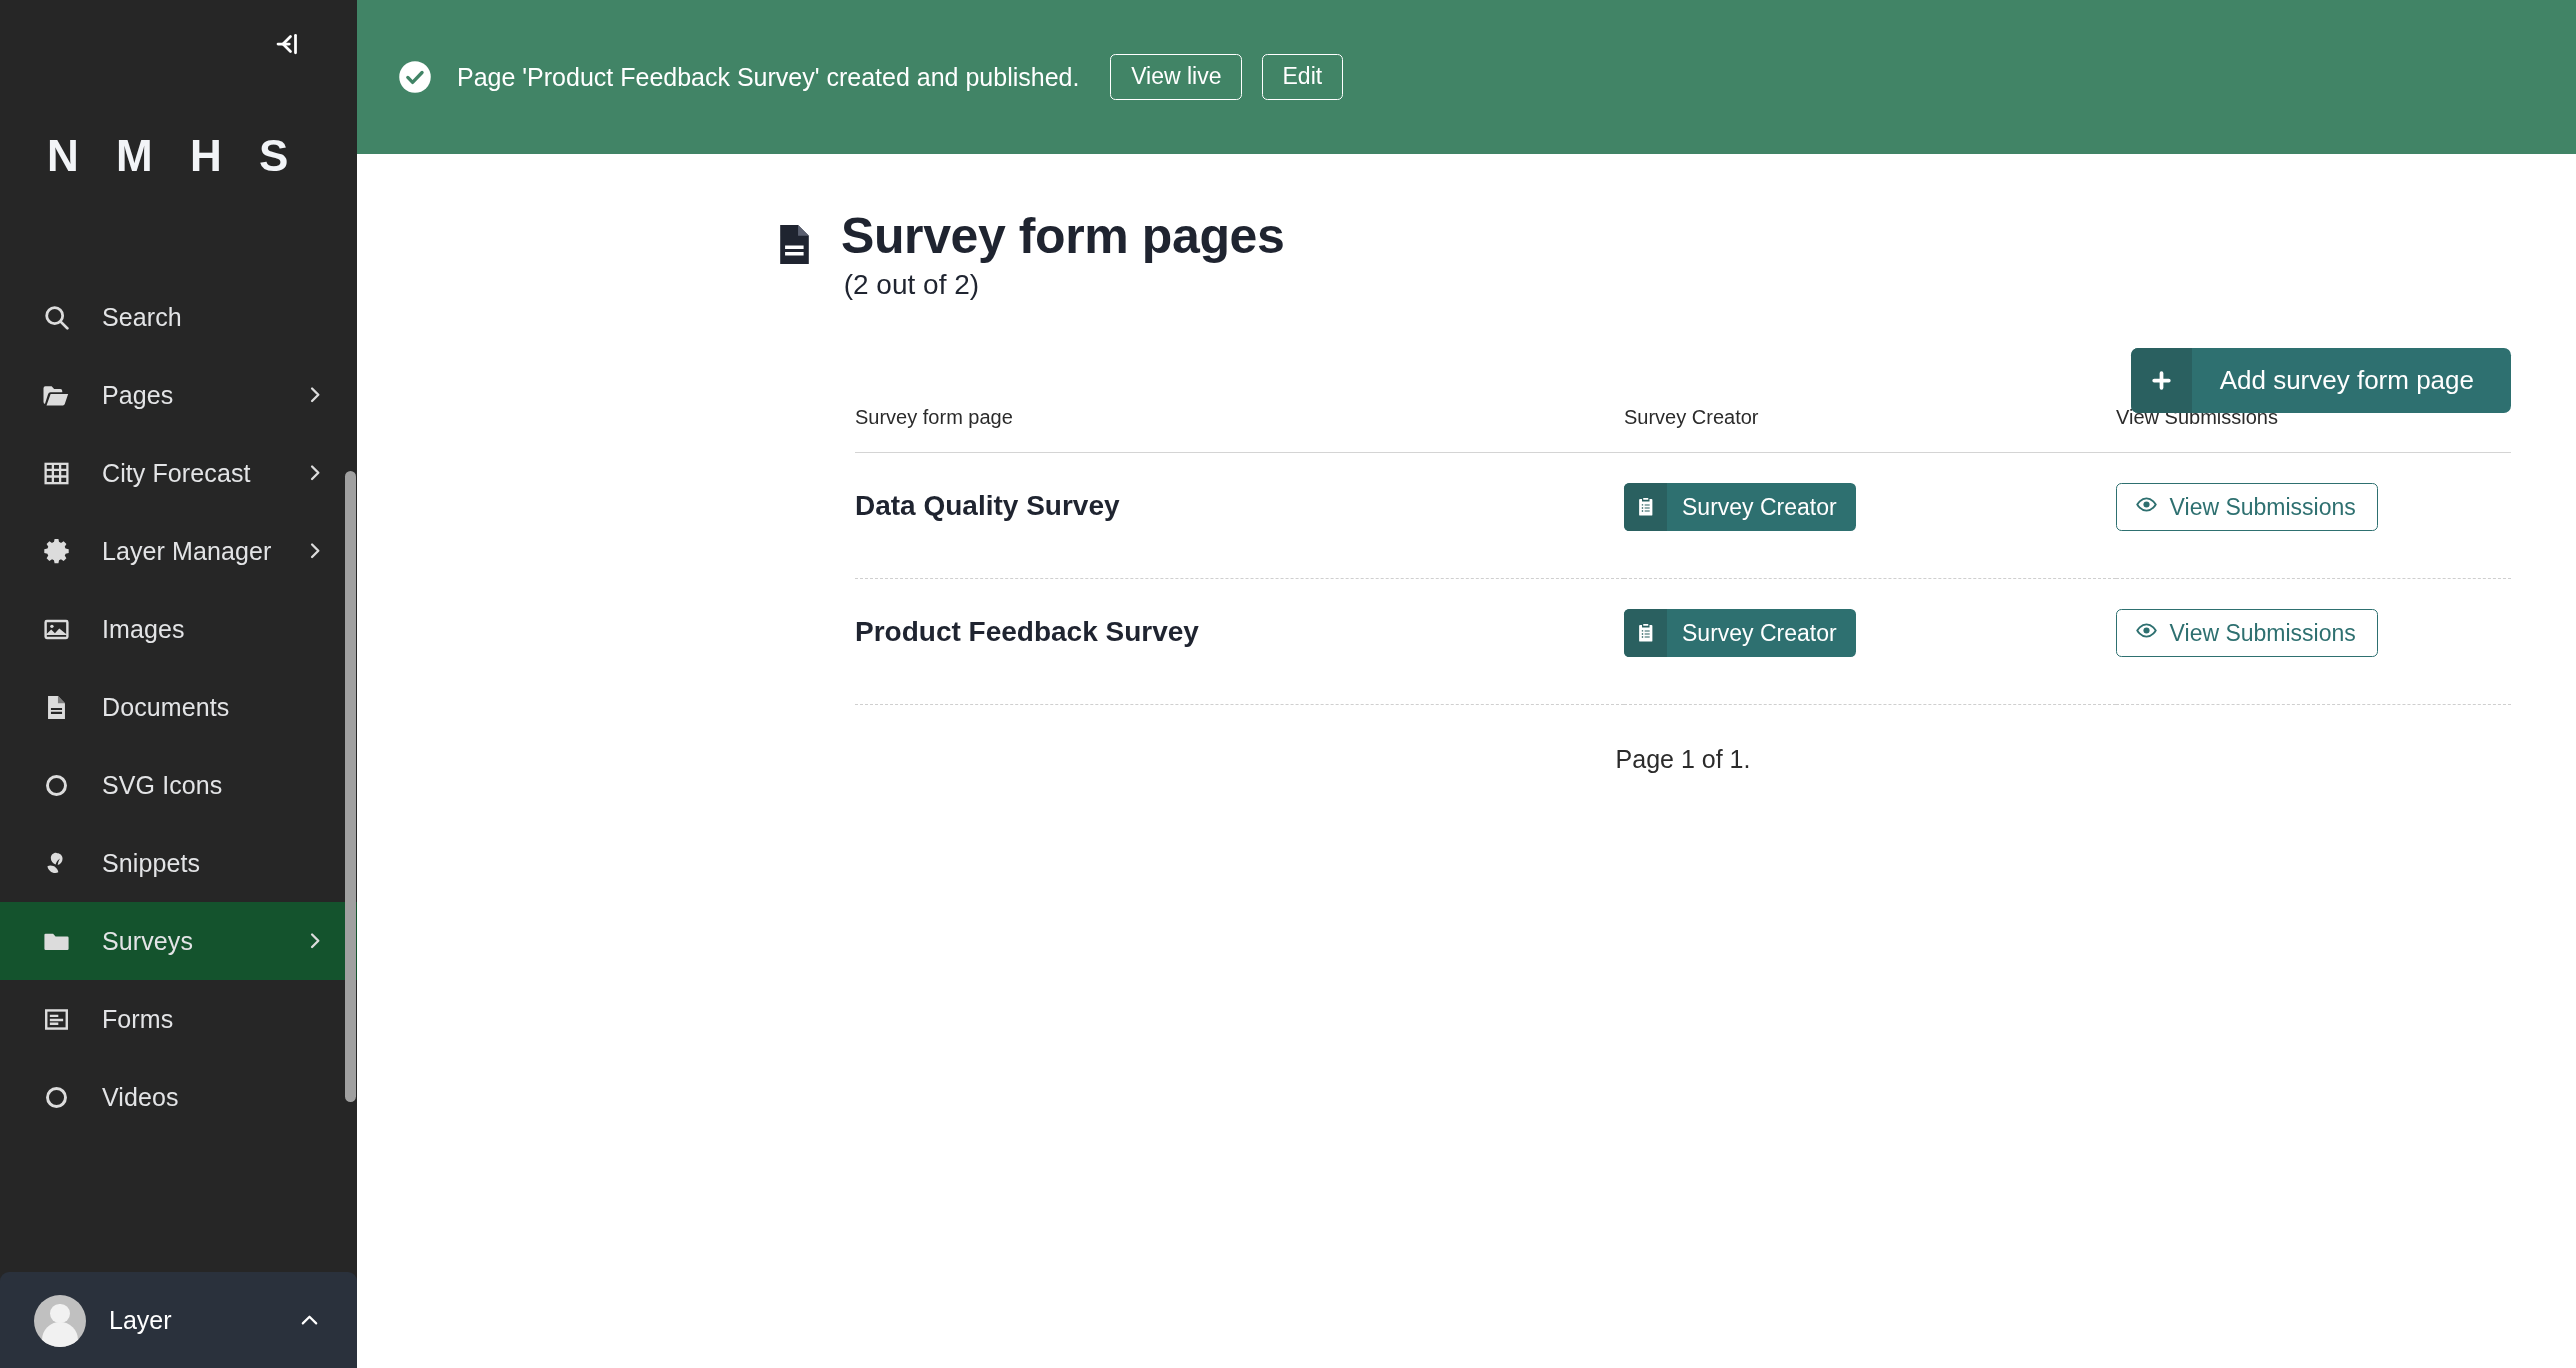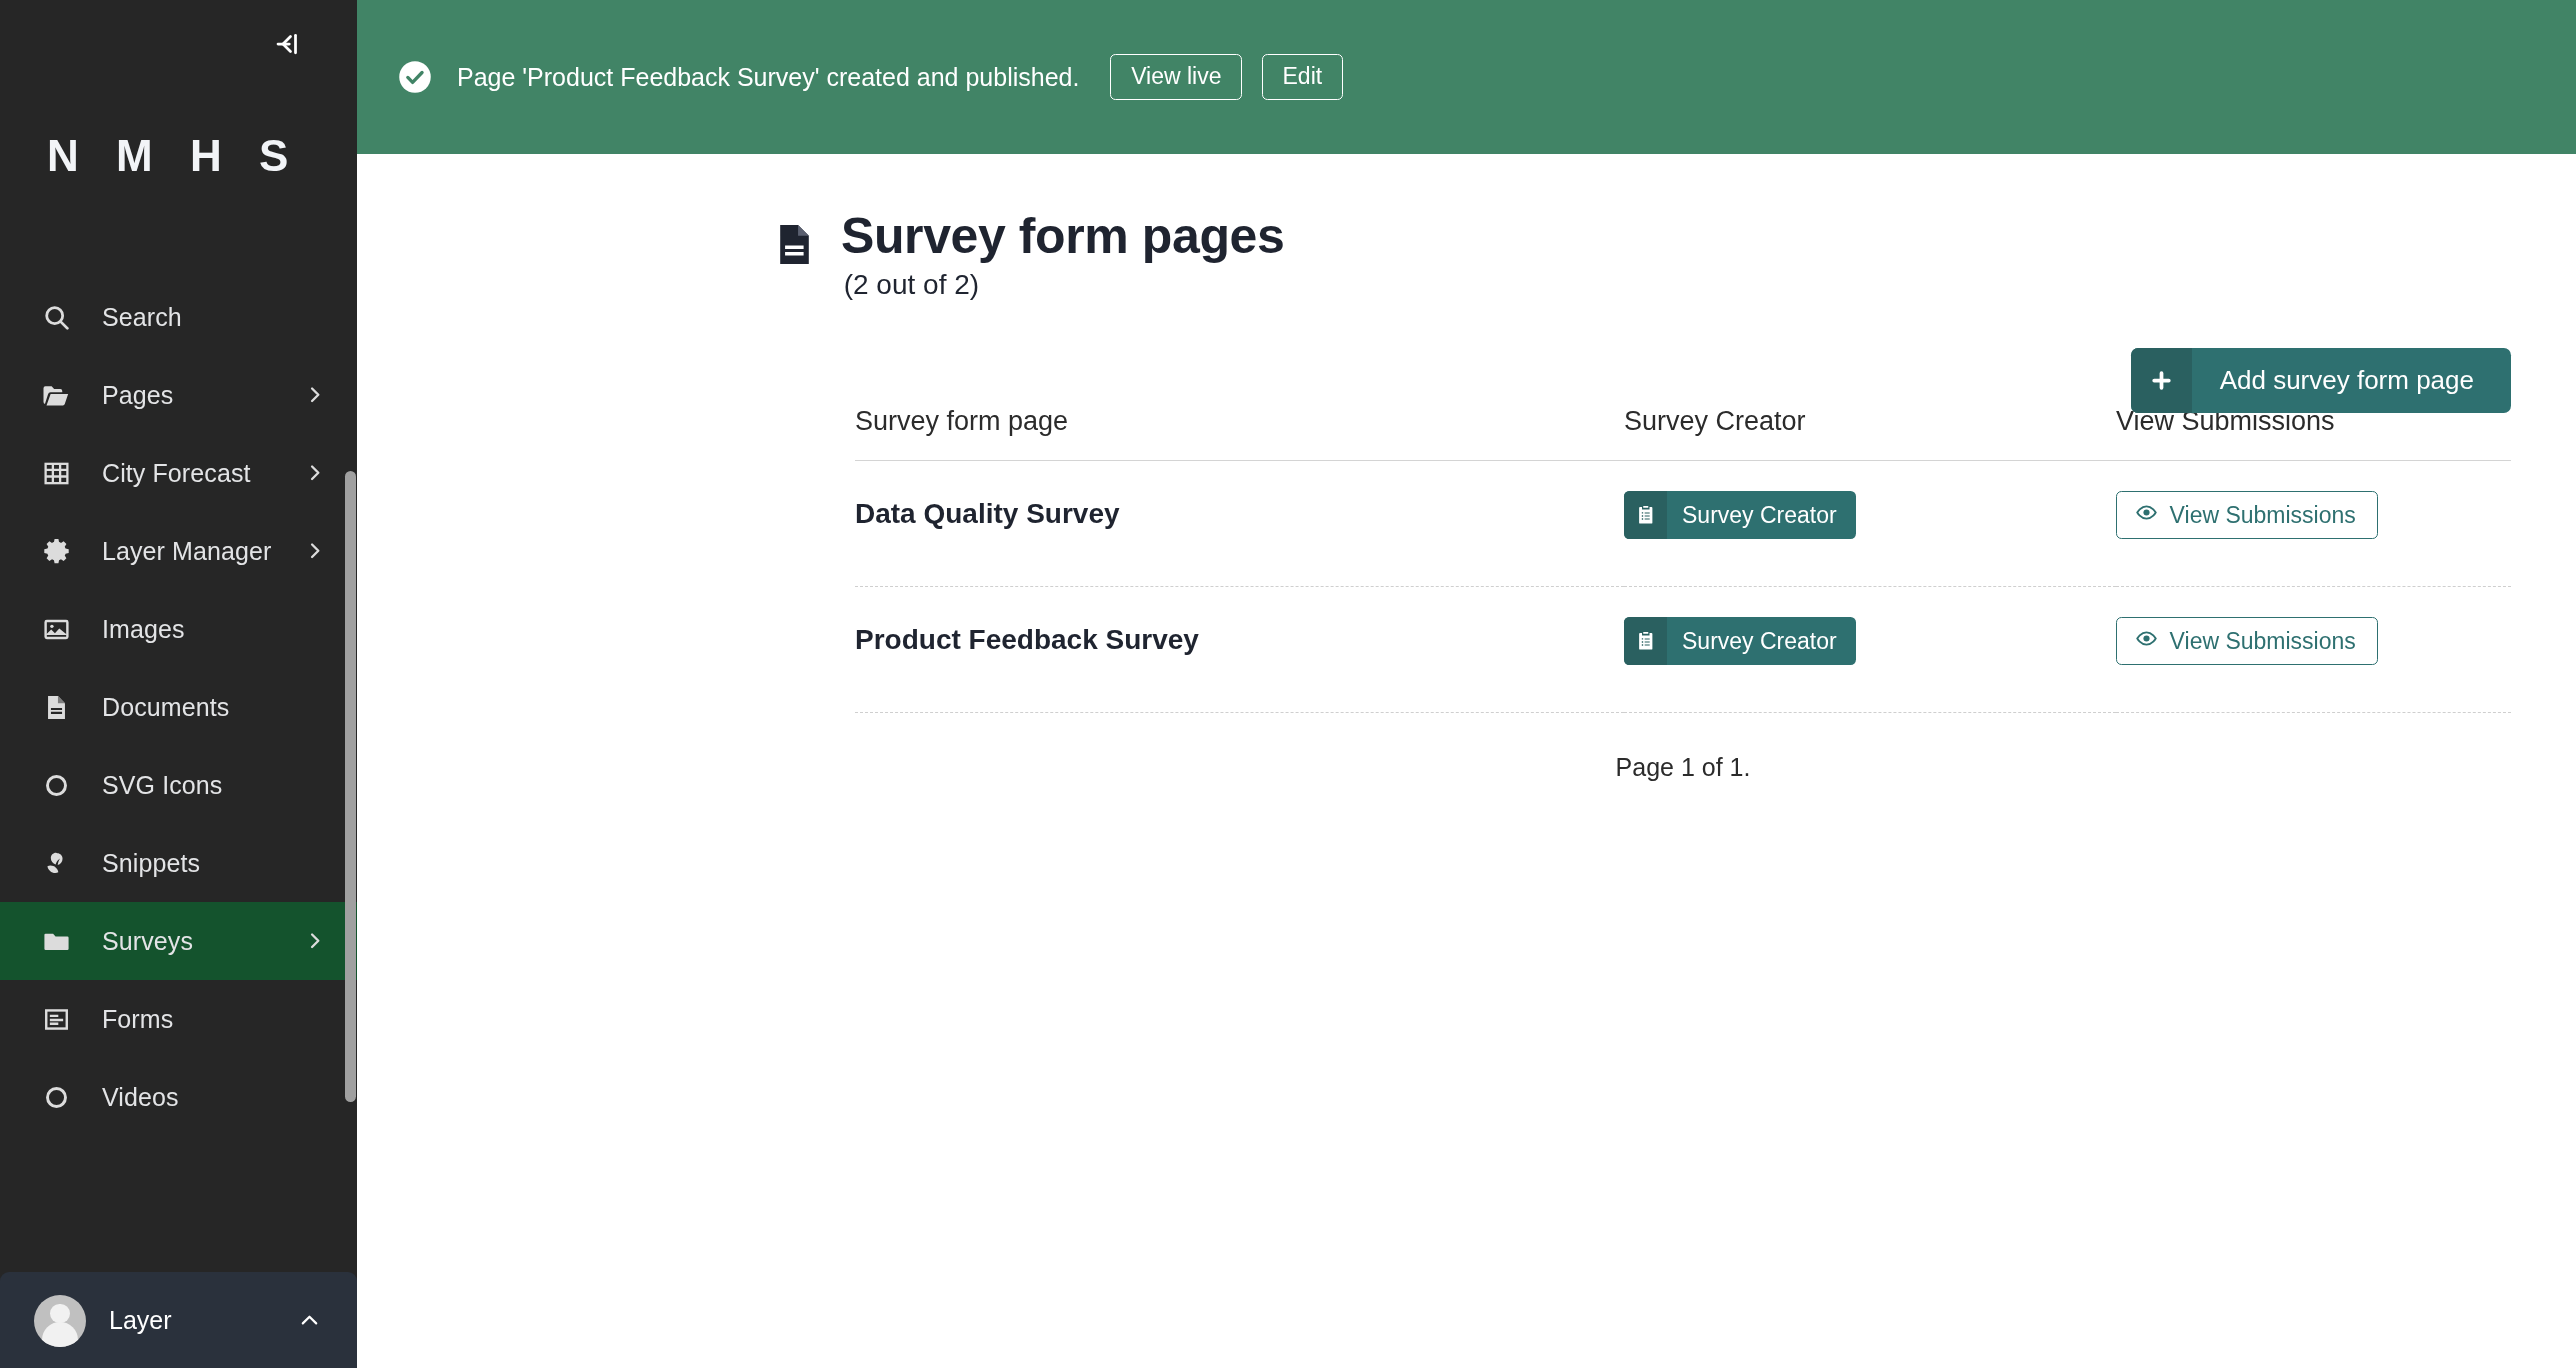--- a/index.html
+++ b/index.html
@@ -278,21 +278,21 @@
   .table-wrap {
     margin: 252px 65px 0 498px;
   }
   .tbl {
     width: 100%;
     border-collapse: collapse;
     table-layout: fixed;
   }
   .tbl th {
     text-align: left;
-    font-size: 27px;
+    font-size: 20px;
     font-weight: 400;
     color: #2b2b2b;
     padding: 0 0 23px 0;
     border-bottom: 1.8px solid #d4d4d4;
   }
   .col-name { width: 769px; }
   .col-creator { width: 492px; }
   .col-subs { width: auto; }
 
   .tbl td {

